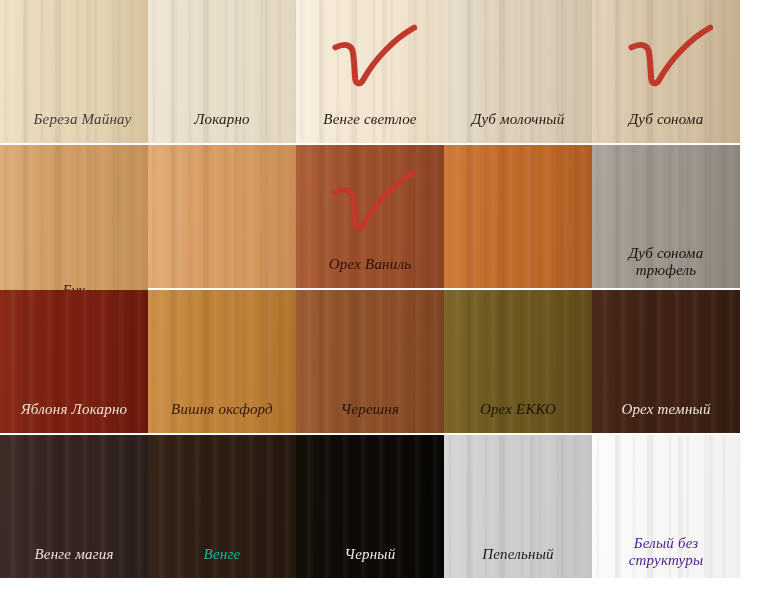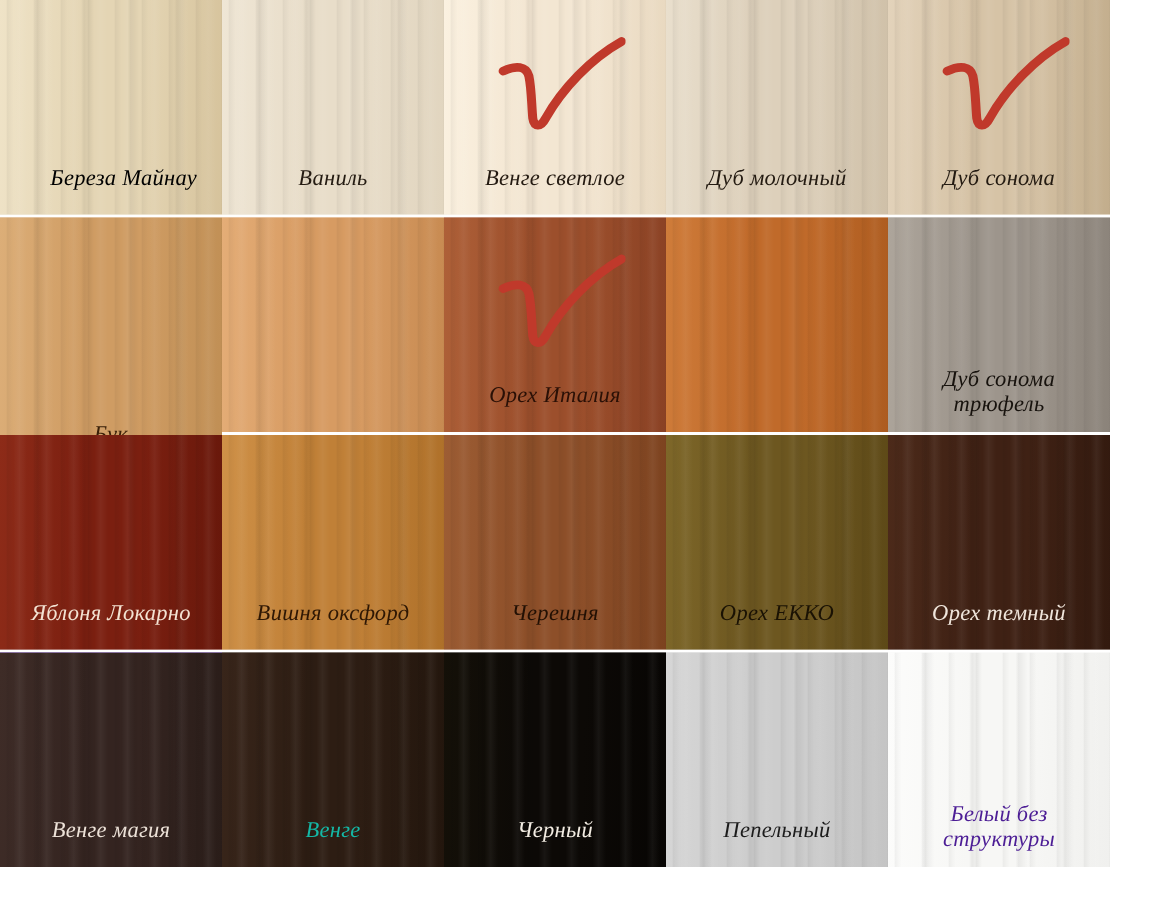--- a/index.html
+++ b/index.html
@@ -42,25 +42,25 @@
     pointer-events:none;
   }
   .check-mark svg{ display:block; width:100%; height:100%; }
 </style>
 </head>
 <body>
 
 <div id="swatch-grid">
     <div class="swatch" style="left: 0px; top: 0px; width: 148px; height: 143px; background: rgb(228, 213, 180);">
       <div class="swatch-texture" style="background: repeating-linear-gradient(90deg, rgba(0, 0, 0, 0) 0px, rgba(0, 0, 0, 0) 4px, rgba(0, 0, 0, 0.043) 5px, rgba(0, 0, 0, 0) 9px, rgba(255, 255, 255, 0.05) 13px, rgba(0, 0, 0, 0) 18px), repeating-linear-gradient(90deg, rgba(0, 0, 0, 0) 0px, rgba(0, 0, 0, 0) 23px, rgba(0, 0, 0, 0.06) 25px, rgba(0, 0, 0, 0) 31px), linear-gradient(92deg, rgb(239, 227, 199) 0%, rgb(228, 213, 180) 38%, rgb(228, 213, 180) 62%, rgb(214, 195, 156) 100%);"></div>
-      <div class="swatch-label" style="color: #000000; padding-left: 21px;">Береза Майнау</div>
+      <div class="swatch-label" style="color: #404040; padding-left: 21px;">Береза Майнау</div>
     </div>
     <div class="swatch" style="left: 148px; top: 0px; width: 148px; height: 143px; background: rgb(232, 221, 201);">
       <div class="swatch-texture" style="background: repeating-linear-gradient(90deg, rgba(0, 0, 0, 0) 0px, rgba(0, 0, 0, 0) 4px, rgba(0, 0, 0, 0.043) 5px, rgba(0, 0, 0, 0) 9px, rgba(255, 255, 255, 0.05) 13px, rgba(0, 0, 0, 0) 18px), repeating-linear-gradient(90deg, rgba(0, 0, 0, 0) 0px, rgba(0, 0, 0, 0) 23px, rgba(0, 0, 0, 0.06) 25px, rgba(0, 0, 0, 0) 31px), linear-gradient(92deg, rgb(239, 230, 213) 0%, rgb(232, 221, 201) 38%, rgb(232, 221, 201) 62%, rgb(225, 213, 191) 100%);"></div>
-      <div class="swatch-label" style="color: rgb(36, 27, 18);">Ваниль</div>
+      <div class="swatch-label" style="color: rgb(36, 27, 18);">Локарно</div>
     </div>
     <div class="swatch" style="left: 296px; top: 0px; width: 148px; height: 143px; background: rgb(243, 230, 210);">
       <div class="swatch-texture" style="background: repeating-linear-gradient(90deg, rgba(0, 0, 0, 0) 0px, rgba(0, 0, 0, 0) 4px, rgba(0, 0, 0, 0.043) 5px, rgba(0, 0, 0, 0) 9px, rgba(255, 255, 255, 0.05) 13px, rgba(0, 0, 0, 0) 18px), repeating-linear-gradient(90deg, rgba(0, 0, 0, 0) 0px, rgba(0, 0, 0, 0) 23px, rgba(0, 0, 0, 0.06) 25px, rgba(0, 0, 0, 0) 31px), linear-gradient(92deg, rgb(251, 241, 224) 0%, rgb(243, 230, 210) 38%, rgb(243, 230, 210) 62%, rgb(232, 216, 191) 100%);"></div>
       <div class="check-mark" style="left: 24%; top: 15%; width: 58%; height: 52%;">
         <svg viewBox="0 0 100 90" preserveAspectRatio="none">
           <path d="M4 32 C14 27 22 28 24 36 C26 46 26 58 27 70 C28 77 33 78 37 70 C50 46 72 22 96 8" fill="none" stroke="#c0392b" stroke-width="7" stroke-linecap="round" stroke-linejoin="round"></path>
         </svg>
       </div>
       <div class="swatch-label" style="color: rgb(36, 26, 17);">Венге светлое</div>
     </div>
@@ -84,21 +84,21 @@
     <div class="swatch" style="left: 148px; top: 145px; width: 148px; height: 143px; background: rgb(215, 155, 98);">
       <div class="swatch-texture" style="background: repeating-linear-gradient(90deg, rgba(0, 0, 0, 0) 0px, rgba(0, 0, 0, 0) 4px, rgba(0, 0, 0, 0.043) 5px, rgba(0, 0, 0, 0) 9px, rgba(255, 255, 255, 0.05) 13px, rgba(0, 0, 0, 0) 18px), repeating-linear-gradient(90deg, rgba(0, 0, 0, 0) 0px, rgba(0, 0, 0, 0) 23px, rgba(0, 0, 0, 0.06) 25px, rgba(0, 0, 0, 0) 31px), linear-gradient(92deg, rgb(228, 173, 119) 0%, rgb(215, 155, 98) 38%, rgb(215, 155, 98) 62%, rgb(199, 138, 81) 100%);"></div>
     </div>
     <div class="swatch" style="left: 296px; top: 145px; width: 148px; height: 143px; background: rgb(156, 79, 44);">
       <div class="swatch-texture" style="background: repeating-linear-gradient(90deg, rgba(0, 0, 0, 0) 0px, rgba(0, 0, 0, 0) 4px, rgba(0, 0, 0, 0.043) 5px, rgba(0, 0, 0, 0) 9px, rgba(255, 255, 255, 0.05) 13px, rgba(0, 0, 0, 0) 18px), repeating-linear-gradient(90deg, rgba(0, 0, 0, 0) 0px, rgba(0, 0, 0, 0) 23px, rgba(0, 0, 0, 0.06) 25px, rgba(0, 0, 0, 0) 31px), linear-gradient(92deg, rgb(174, 96, 56) 0%, rgb(156, 79, 44) 38%, rgb(156, 79, 44) 62%, rgb(138, 65, 36) 100%);"></div>
       <div class="check-mark" style="left: 24%; top: 15%; width: 58%; height: 52%;">
         <svg viewBox="0 0 100 90" preserveAspectRatio="none">
           <path d="M4 32 C14 27 22 28 24 36 C26 46 26 58 27 70 C28 77 33 78 37 70 C50 46 72 22 96 8" fill="none" stroke="#c0392b" stroke-width="7" stroke-linecap="round" stroke-linejoin="round"></path>
         </svg>
       </div>
-      <div class="swatch-label" style="color: rgb(42, 16, 6);">Орех Италия</div>
+      <div class="swatch-label" style="color: rgb(42, 16, 6);">Орех Ваниль</div>
     </div>
     <div class="swatch" style="left: 444px; top: 145px; width: 148px; height: 143px; background: rgb(192, 106, 42);">
       <div class="swatch-texture" style="background: repeating-linear-gradient(90deg, rgba(0, 0, 0, 0) 0px, rgba(0, 0, 0, 0) 4px, rgba(0, 0, 0, 0.043) 5px, rgba(0, 0, 0, 0) 9px, rgba(255, 255, 255, 0.05) 13px, rgba(0, 0, 0, 0) 18px), repeating-linear-gradient(90deg, rgba(0, 0, 0, 0) 0px, rgba(0, 0, 0, 0) 23px, rgba(0, 0, 0, 0.06) 25px, rgba(0, 0, 0, 0) 31px), linear-gradient(92deg, rgb(207, 124, 58) 0%, rgb(192, 106, 42) 38%, rgb(192, 106, 42) 62%, rgb(173, 92, 32) 100%);"></div>
     </div>
     <div class="swatch" style="left: 592px; top: 145px; width: 148px; height: 143px; background: rgb(157, 149, 140);">
       <div class="swatch-texture" style="background: repeating-linear-gradient(90deg, rgba(0, 0, 0, 0) 0px, rgba(0, 0, 0, 0) 4px, rgba(0, 0, 0, 0.043) 5px, rgba(0, 0, 0, 0) 9px, rgba(255, 255, 255, 0.05) 13px, rgba(0, 0, 0, 0) 18px), repeating-linear-gradient(90deg, rgba(0, 0, 0, 0) 0px, rgba(0, 0, 0, 0) 23px, rgba(0, 0, 0, 0.06) 25px, rgba(0, 0, 0, 0) 31px), linear-gradient(92deg, rgb(173, 165, 155) 0%, rgb(157, 149, 140) 38%, rgb(157, 149, 140) 62%, rgb(139, 131, 122) 100%);"></div>
       <div class="swatch-label two-line" style="color: rgb(23, 18, 13);">Дуб сонома
 трюфель</div>
     </div>
     <div class="swatch" style="left: 0px; top: 290px; width: 148px; height: 143px; background: rgb(123, 31, 16);">

